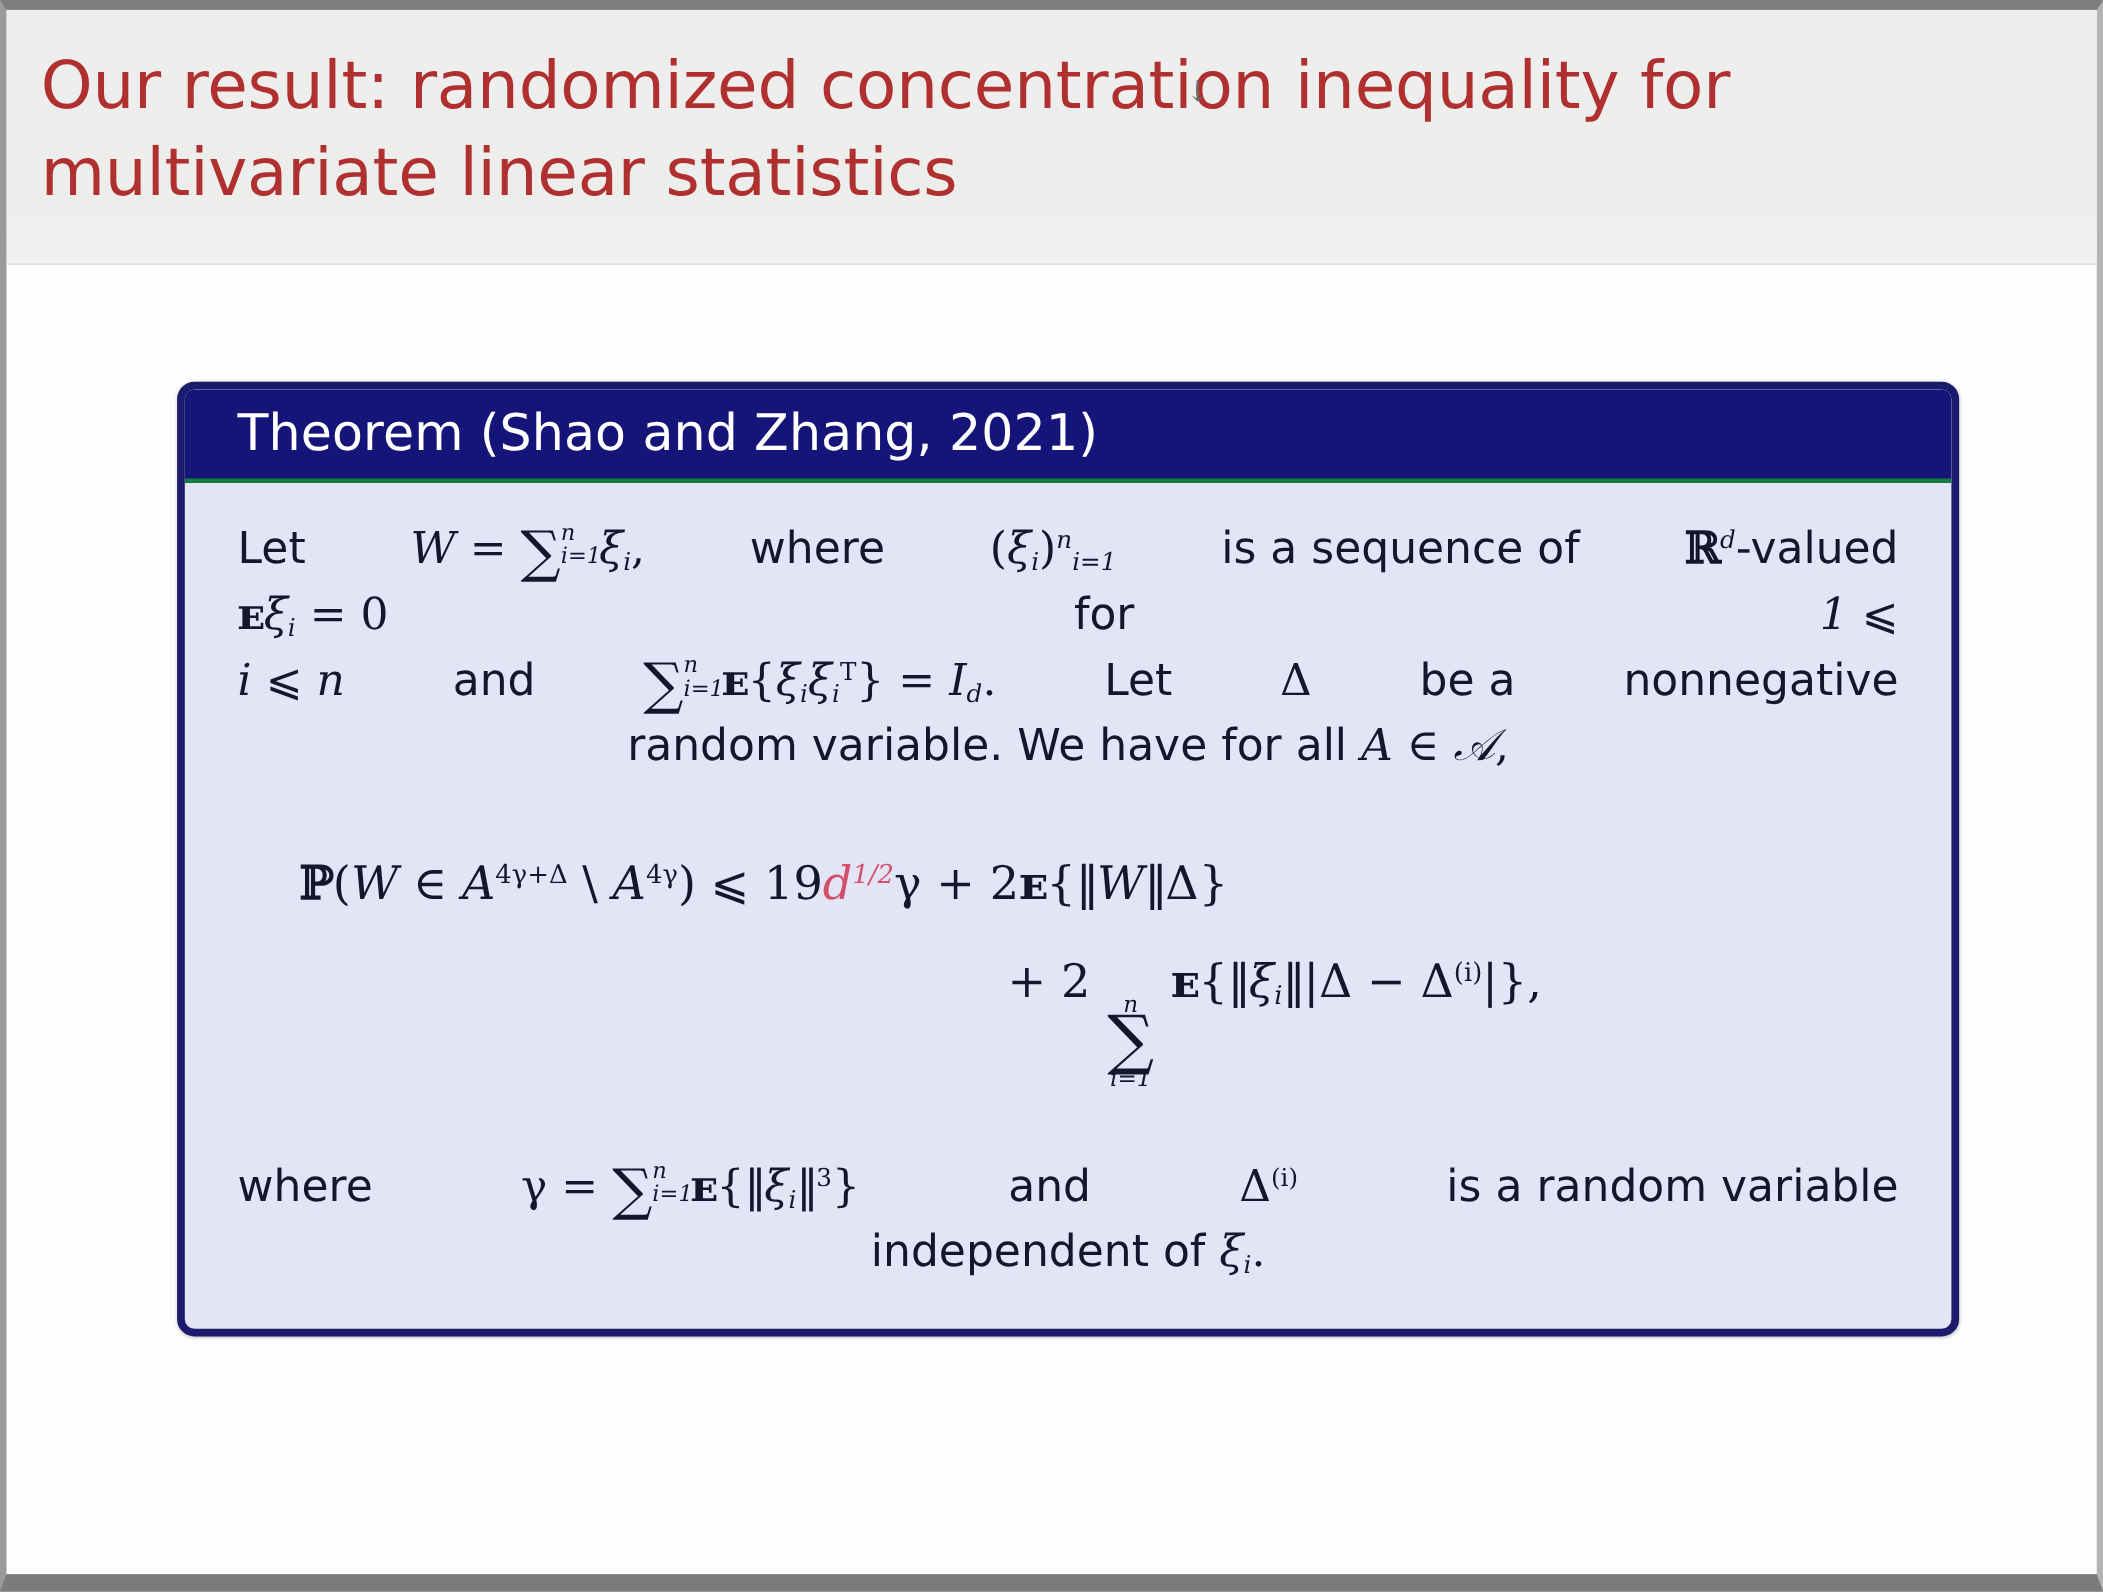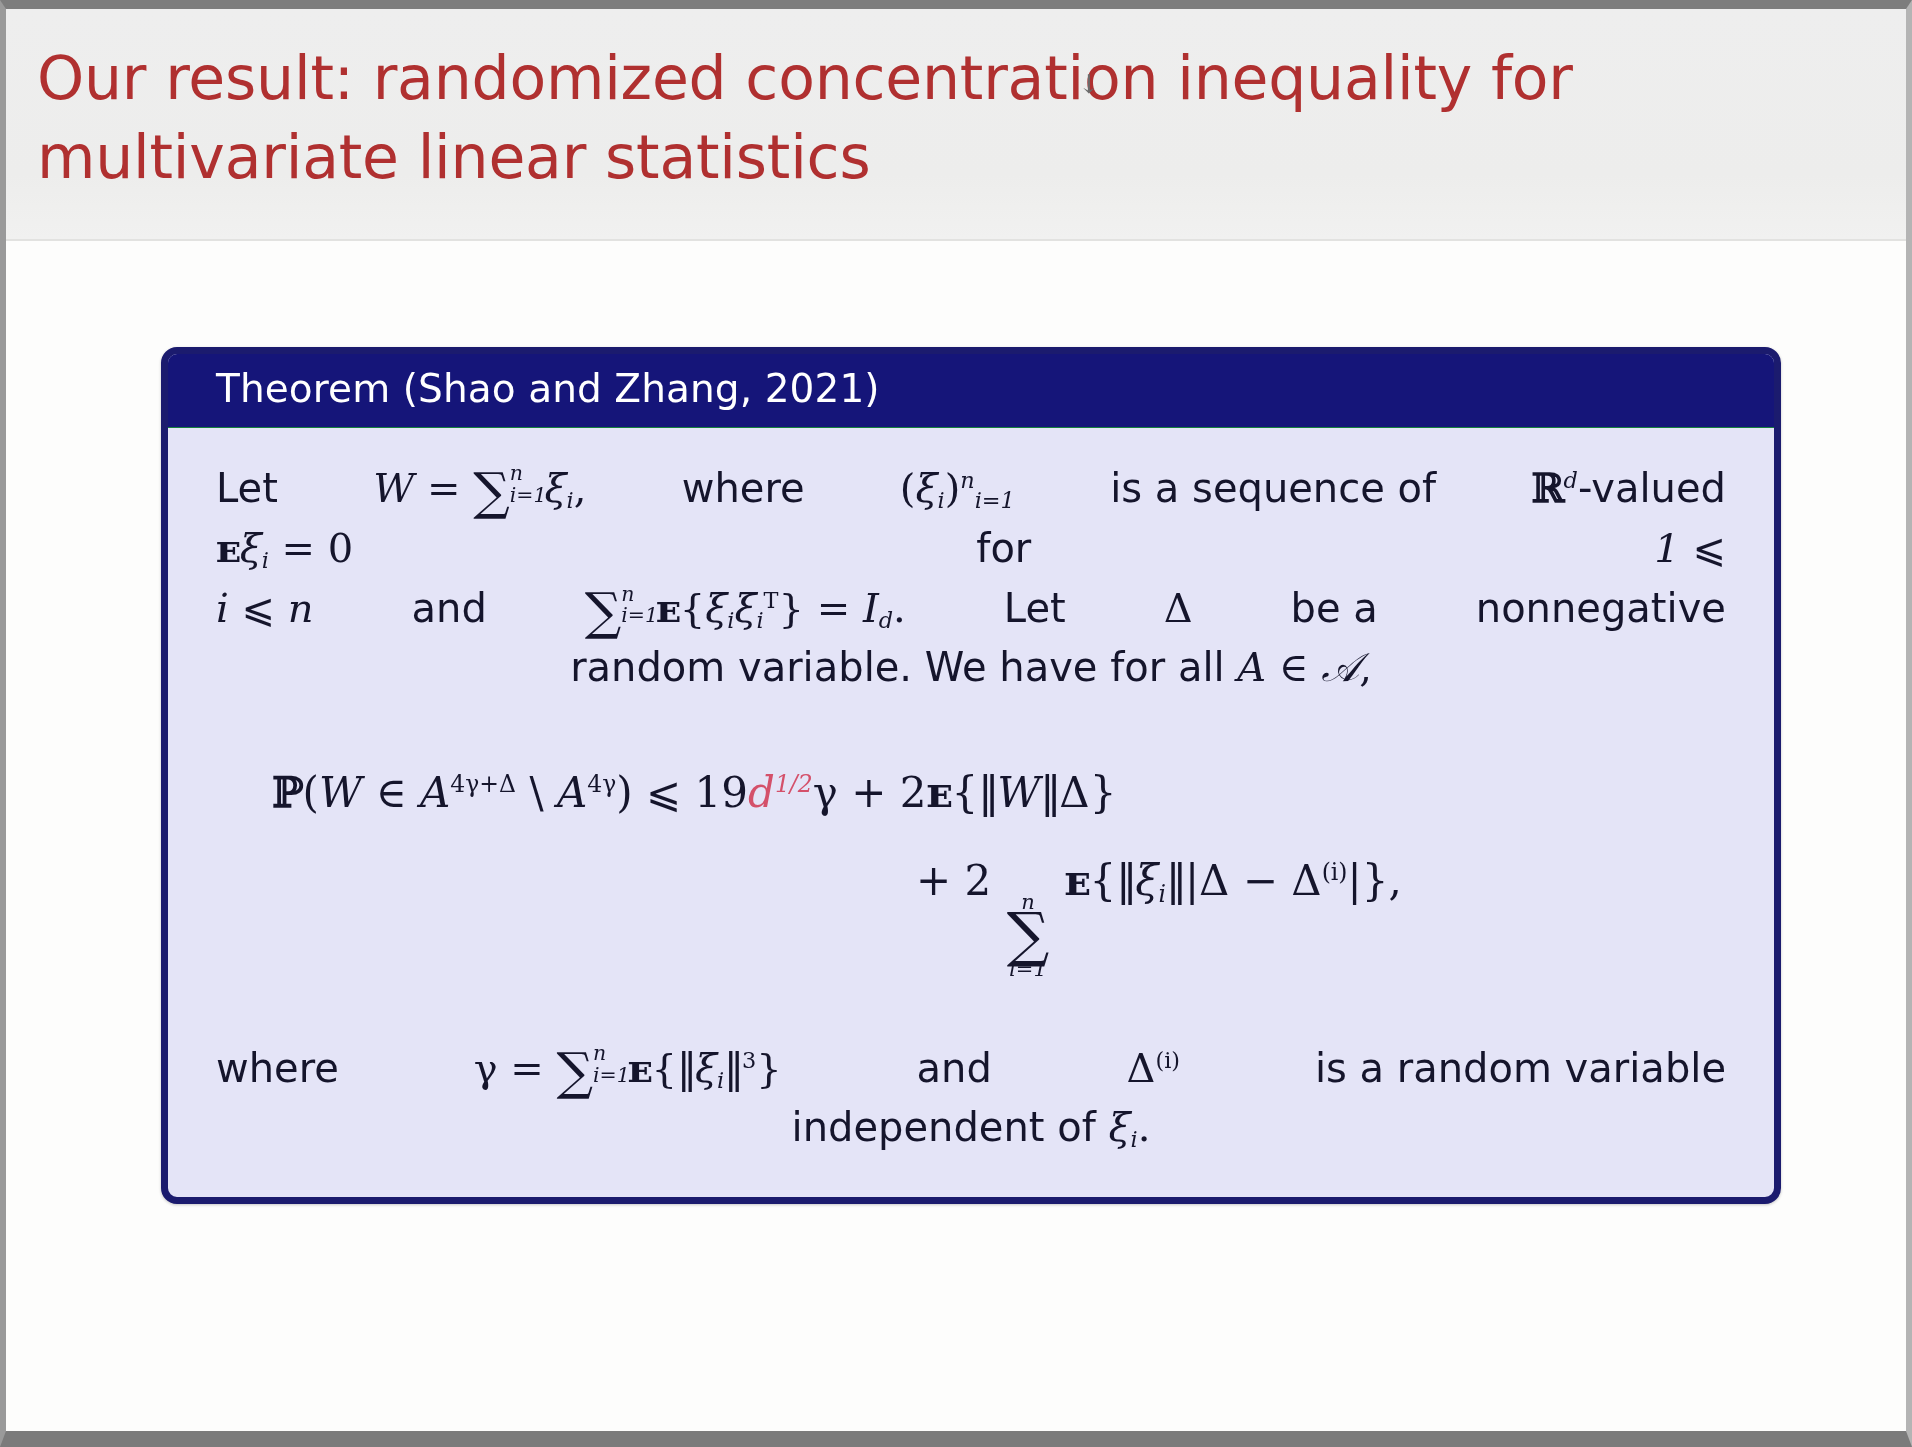--- a/index.html
+++ b/index.html
@@ -81,24 +81,24 @@
     border-radius: 16px;
     background: #e4e4f7;
     box-sizing: border-box;
     overflow: hidden;
     box-shadow: 0 1px 3px rgba(0,0,0,0.22);
   }
   .theorem-head {
     background: #151579;
     color: #ffffff;
     padding: 14px 0 16px 48px;
-    font-size: 39px;
+    font-size: 46px;
     line-height: 1.1;
     letter-spacing: 0.1px;
-    border-bottom: 1px solid #15803d;
+    border-bottom: 4px solid #15803d;
   }
   .theorem-body {
     padding: 30px 48px 40px 48px;
     color: #15152c;
     font-size: 40px;
     line-height: 1.48;
   }
 
   
   .tline {

